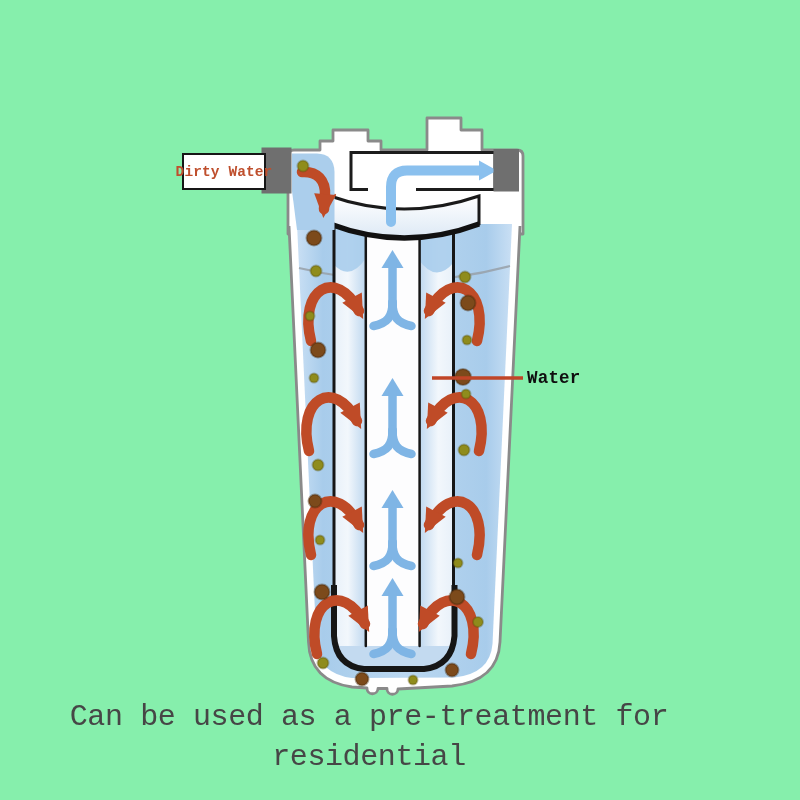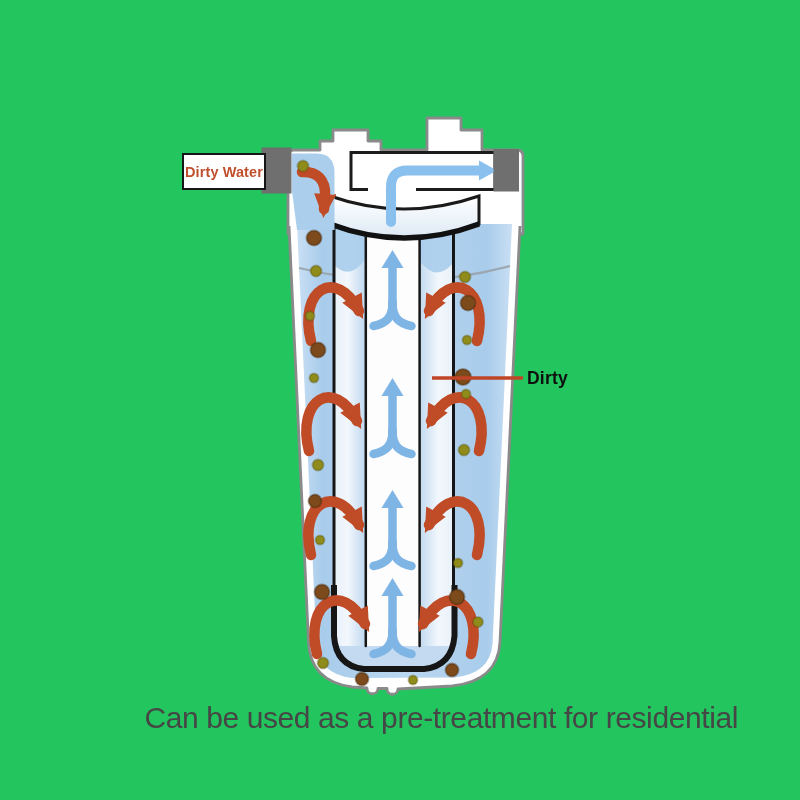--- a/index.html
+++ b/index.html
@@ -1,27 +1,27 @@
 <!DOCTYPE html>
 <html><head>
 <meta charset="utf-8">
 <style>
   html,body{margin:0;padding:0;background:#ffffff;}
-  #stage{position:relative;width:800px;height:800px;background:#22c55e;overflow:hidden;
-         font-family:Liberation Sans, sans-serif;}
+  #stage{position:relative;width:800px;height:800px;background:#86efac;overflow:hidden;
+         font-family:Liberation Mono, monospace;}
   #diagram-svg{position:absolute;left:0;top:0;}
 
   .io-label{position:absolute;display:flex;align-items:center;justify-content:center;
             background:#ffffff;border:2.5px solid #161616;font-weight:bold;font-size:14.5px;
             letter-spacing:.1px;white-space:nowrap;}
   #dirty-label{left:182px;top:153px;width:80px;height:33px;color:#bf4f2d;}
   #clean-label{left:516px;top:153px;width:90px;height:33px;color:#2e7fd3;}
   #filter-label{position:absolute;left:527px;top:368px;font-weight:bold;font-size:17.5px;
                 color:#0f0f0f;letter-spacing:.2px;}
-  #caption{position:absolute;left:0;width:738px;top:698px;text-align:right;
+  #caption{position:absolute;left:0;width:738px;top:698px;text-align:center;
            color:#464646;font-size:30px;line-height:1.32;letter-spacing:-0.4px;}
 
   
   .housing{fill:#ffffff;stroke:#8a8a8a;stroke-width:2.8;stroke-linejoin:round;}
   .blackline{stroke:#161616;stroke-linecap:round;}
   .corearrow{stroke:#7fb5e5;stroke-width:8.5;fill:none;stroke-linecap:round;}
   .redflow{stroke:#bf4b27;stroke-width:10.5;fill:none;stroke-linecap:round;}
 </style>
 </head>
 <body>
@@ -157,19 +157,19 @@
 
   <rect x="261.5" y="147.5" width="30" height="46" fill="#6f6f6f"></rect>
   <rect x="493.5" y="149" width="25.5" height="42.5" fill="#6f6f6f"></rect>
 
   <line x1="432" y1="378" x2="523" y2="378" stroke-width="3.5" stroke="#c04527"></line>
 </svg>
 
 <div id="dirty-label" class="io-label">
   <span>Dirty Water</span>
 </div>
-<div id="filter-label">Dirty</div>
+<div id="filter-label">Water</div>
 
 <div id="caption">
   <div>Can be used as a pre-treatment for residential</div>
 </div>
 
 </div>
 
 </body></html>

